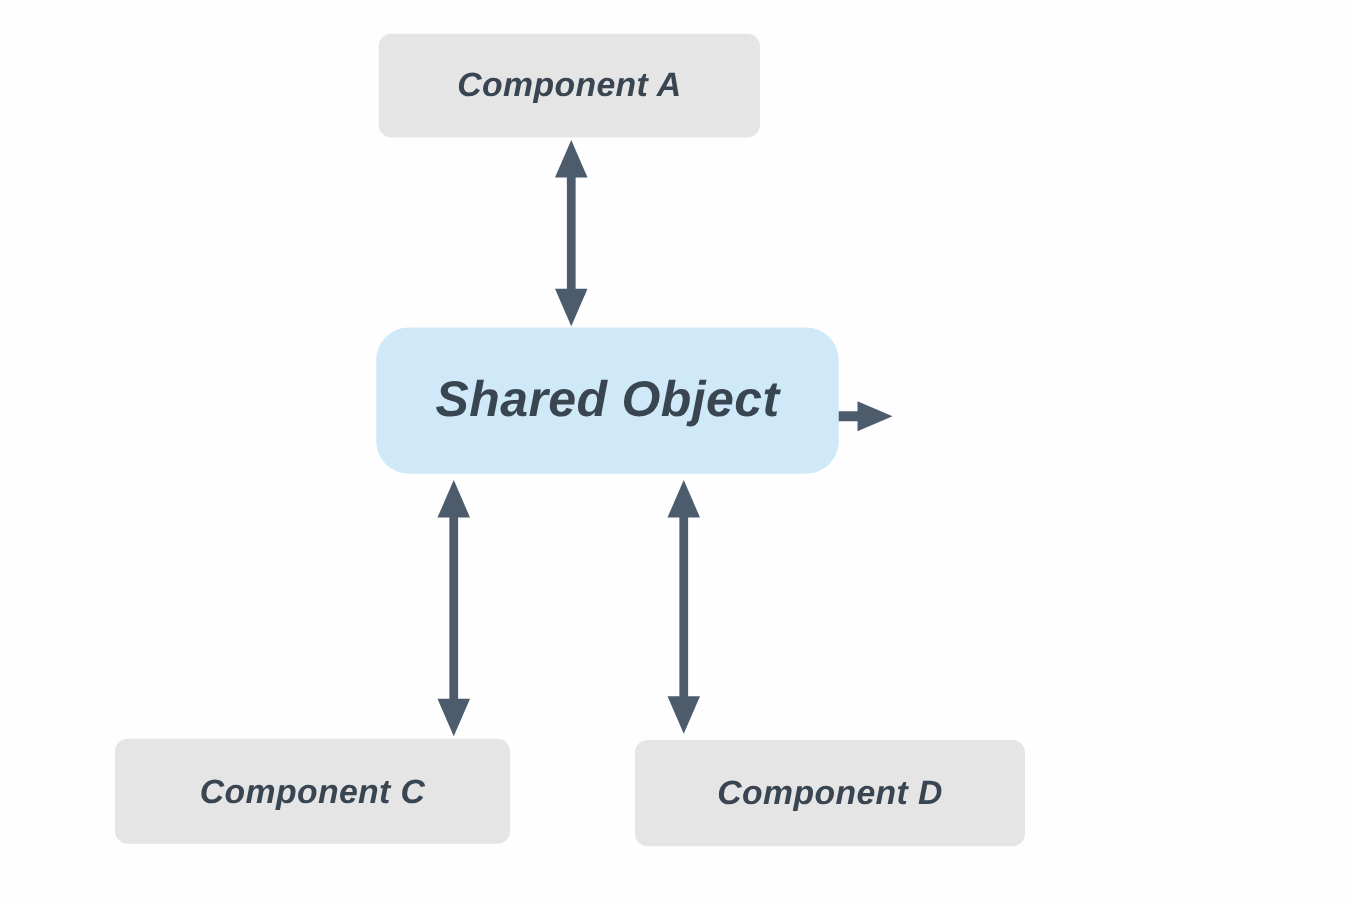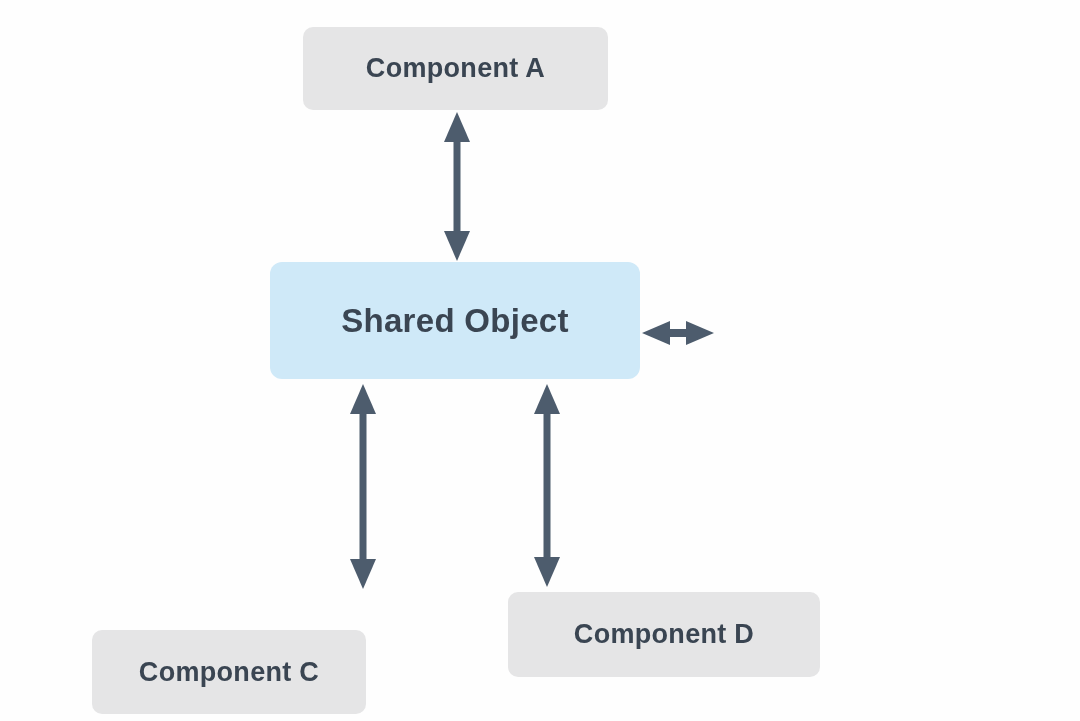--- a/index.html
+++ b/index.html
@@ -17,45 +17,47 @@
     width: 1080px;
     height: 721px;
     background: var(--bg);
     font-family: "Liberation Sans", "DejaVu Sans", sans-serif;
     overflow: hidden;
   }
   .canvas {
     position: relative;
     width: 1080px;
     height: 721px;
+    font-style: italic;
   }
   .node {
     position: absolute;
     display: flex;
     align-items: center;
     justify-content: center;
     box-sizing: border-box;
     font-weight: bold;
     color: var(--text);
     letter-spacing: 0.3px;
   }
   .node.component {
     background: var(--component-fill);
     border-radius: 10px;
     font-size: 27px;
   }
   .node.shared {
     background: var(--shared-fill);
-    border-radius: 12px;
-    font-size: 33px;
+    border-radius: 26px;
+    font-size: 40px;
+    margin-left: 31px;
   }
   #node-a { left: 303px; top: 27px;  width: 305px; height: 83px; }
   #node-shared { left: 270px; top: 262px; width: 370px; height: 117px; }
   #node-b { left: 717px; top: 292px; width: 288px; height: 83px; }
-  #node-c { left: 92px;  top: 591px; width: 274px; height: 84px; margin-top: 39px; }
+  #node-c { left: 92px;  top: 591px; width: 316px; height: 84px; }
   #node-d { left: 508px; top: 592px; width: 312px; height: 85px; }
   svg.arrows {
     position: absolute;
     left: 0;
     top: 0;
     width: 1080px;
     height: 721px;
     pointer-events: none;
   }
   svg.arrows line { stroke: var(--arrow); }

